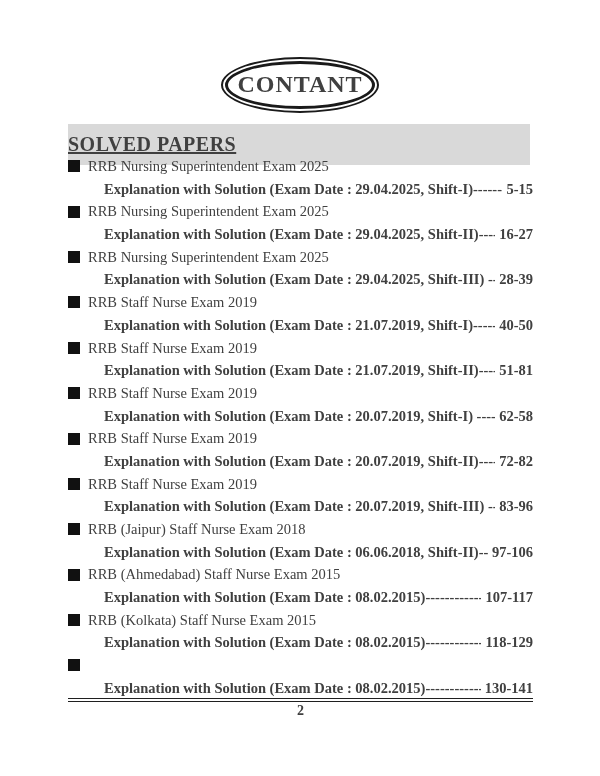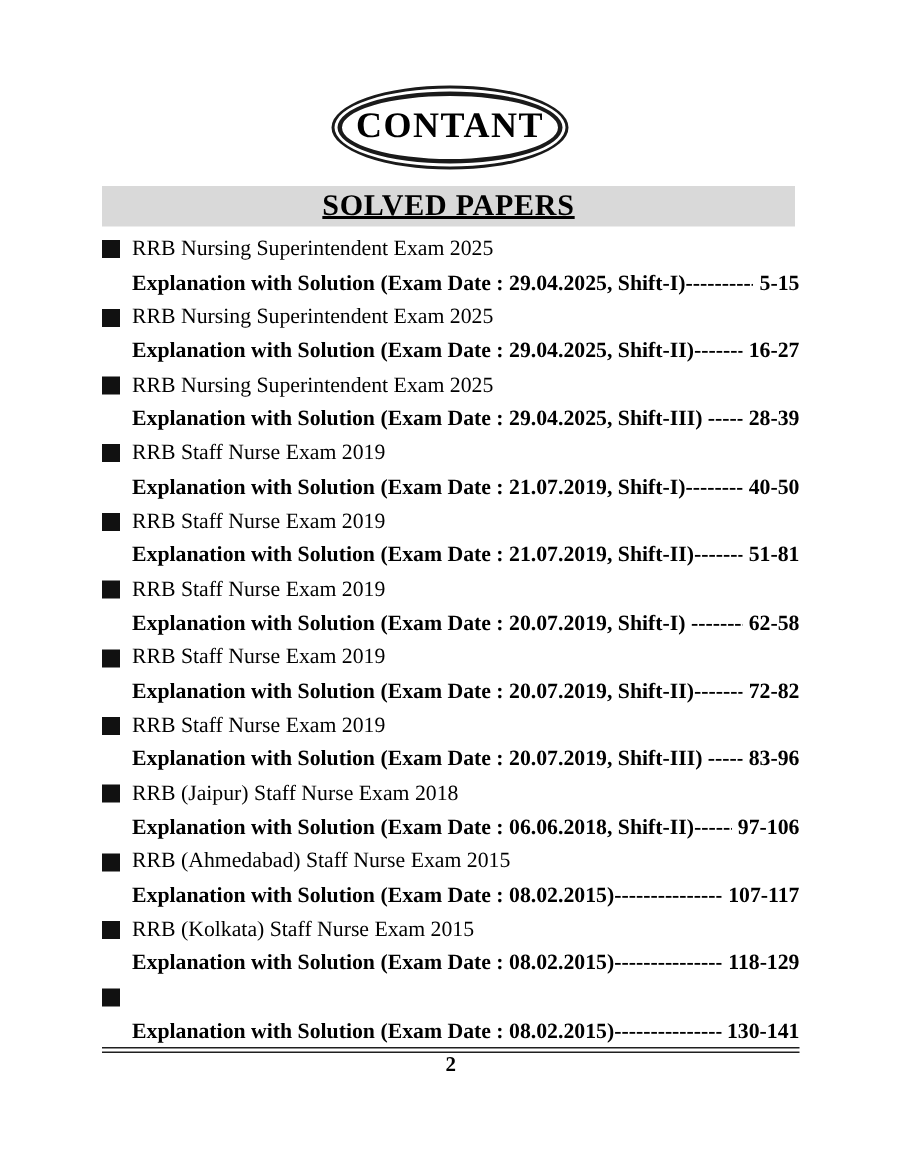--- a/index.html
+++ b/index.html
@@ -1,21 +1,21 @@
 <!DOCTYPE html>
 <html><head>
 <meta charset="utf-8">
 <style>
   html,body{margin:0;padding:0;background:#ffffff;}
   .page{
     position:relative;
     width:600px;height:776px;
     background:#ffffff;
     font-family:"Liberation Serif","DejaVu Serif",serif;
-    color:#000000;
+    color:#404040;
     overflow:hidden;
   }
   
   .oval-badge{
     position:absolute;left:221px;top:57px;
     width:158px;height:56px;
     border:2px solid #1a1a1a;border-radius:50%;
     padding:2px;box-sizing:border-box;
   }
   .oval-inner{
@@ -23,23 +23,23 @@
     border:3px solid #1a1a1a;border-radius:50%;
     display:flex;align-items:center;justify-content:center;
   }
   .badge-label{
     font-size:24px;font-weight:bold;letter-spacing:1px;
     transform:translateY(-1px);
   }
   
   .section-bar{
     position:absolute;left:68px;top:124px;
-    width:462px;height:27px;
+    width:462px;height:41px;
     background:#d9d9d9;
-    display:flex;align-items:center;justify-content:center;
+    display:flex;align-items:center;justify-content:flex-start;
   }
   .section-title{
     font-size:20px;font-weight:bold;
     text-decoration:underline;
     letter-spacing:0.5px;
   }
   
   .toc{
     position:absolute;left:68px;top:155px;width:465px;
   }
@@ -53,21 +53,21 @@
   }
   .title-text{
     font-size:14.5px;font-weight:normal;white-space:nowrap;
   }
   .entry-detail{
     display:flex;align-items:baseline;
     padding-left:20px;
     line-height:22.7px;height:22.7px;
     font-size:14.5px;font-weight:bold;
   }
-  .detail-text{white-space:pre;flex:0 0 auto;}
+  .detail-text{white-space:pre;flex:0 0 auto;margin-left:16px;}
   .leader{flex:1 1 auto;white-space:pre;overflow:hidden;}
   .pages{white-space:nowrap;flex:0 0 auto;padding-left:4px;text-align:right;}
   
   .footer-rule{
     position:absolute;left:68px;top:698px;width:465px;
     height:2px;
     border-top:1.5px solid #1f1f1f;
     border-bottom:1.5px solid #1f1f1f;
   }
   .page-number{

